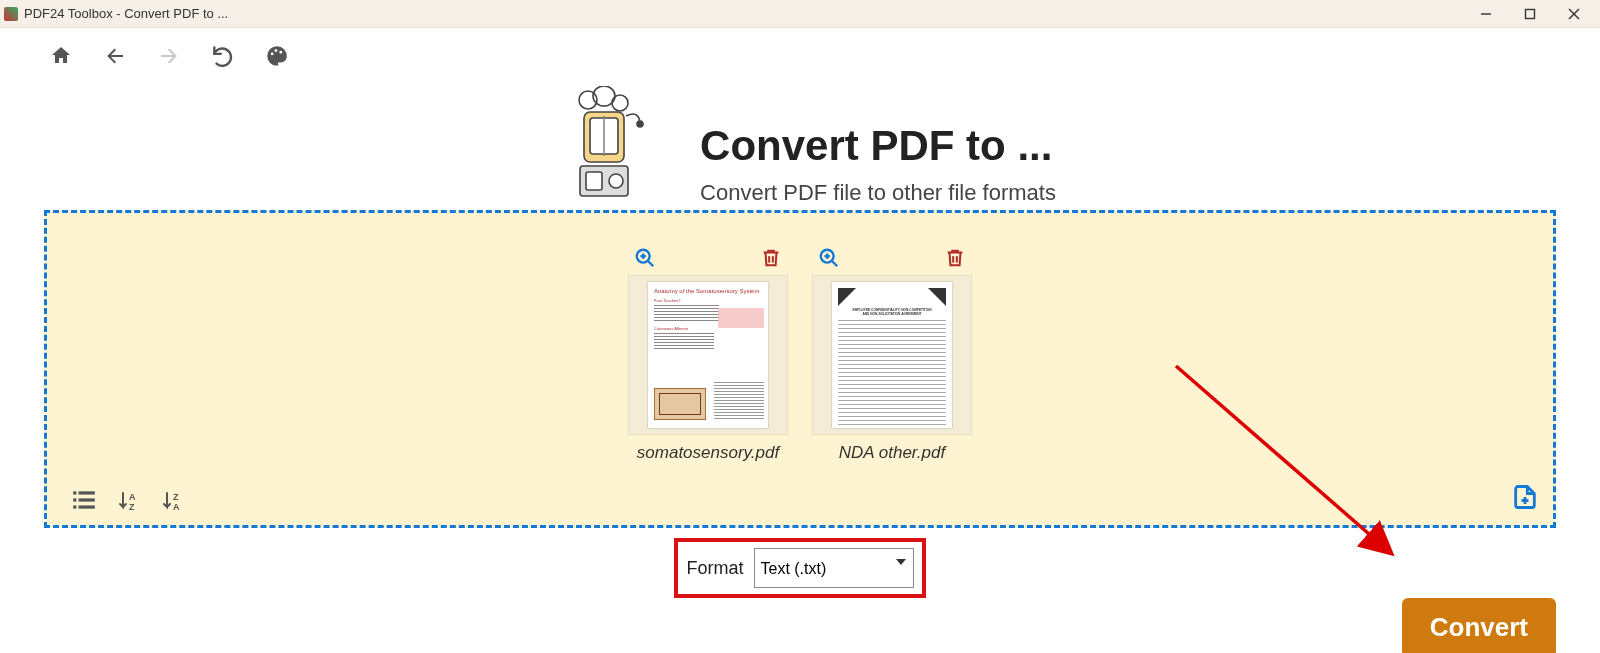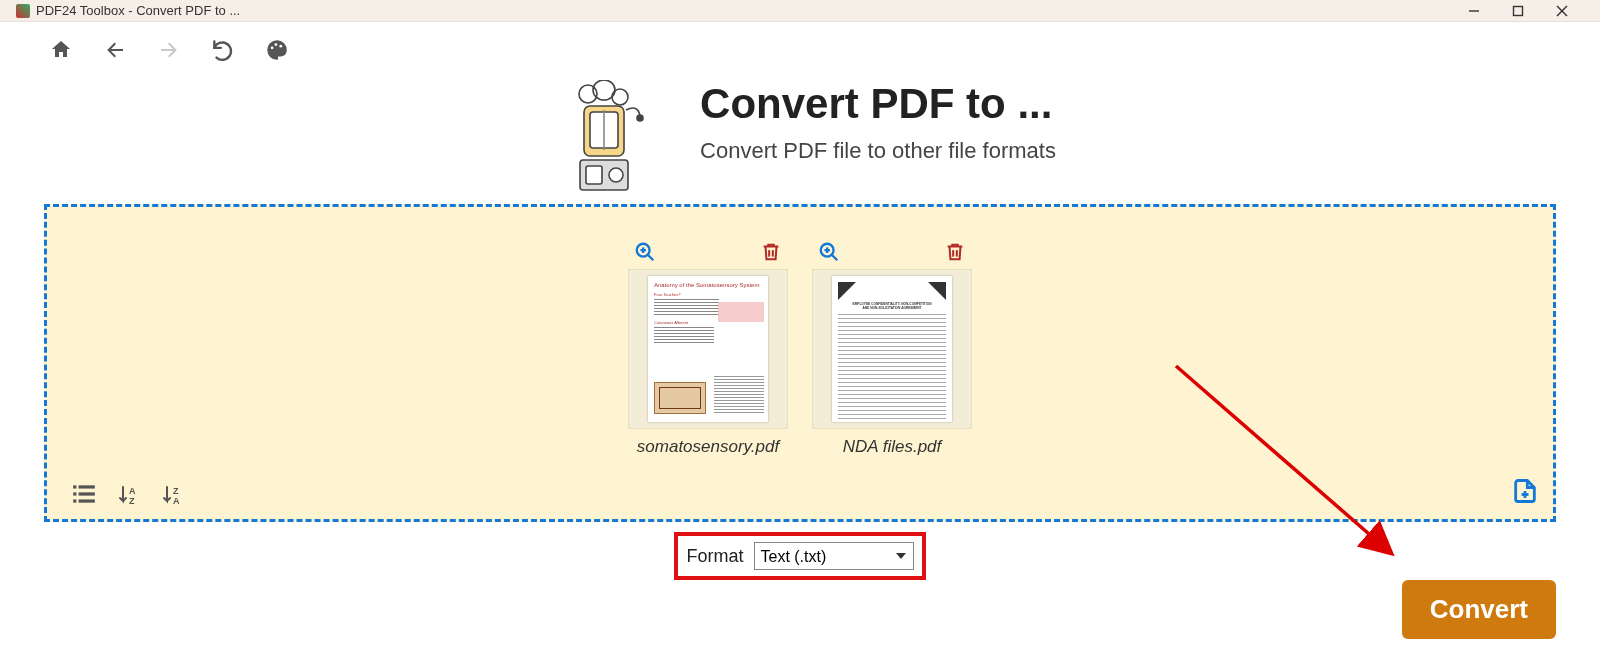--- a/index.html
+++ b/index.html
@@ -1,31 +1,31 @@
 <!DOCTYPE html>
 <html><head>
 <meta charset="utf-8">
 <style>
   * { box-sizing: border-box; margin: 0; padding: 0; }
   html, body { width: 1600px; height: 653px; font-family: Arial, Helvetica, sans-serif; background: #fff; overflow: hidden; }
 
   
-  .titlebar { height: 22px; background: #f6efe7; display: flex; align-items: center; padding: 0 16px; font-size: 13px; color: #333; border-bottom: 1px solid #e6e0d8; }
+  .titlebar { height: 28px; background: #f6efe7; display: flex; align-items: center; padding: 0 4px; font-size: 13px; color: #333; border-bottom: 1px solid #e6e0d8; }
   .titlebar .app-icon { width: 14px; height: 14px; margin-right: 6px; background: linear-gradient(45deg,#c33,#3a6); border-radius: 2px; }
   .titlebar .spacer { flex: 1; }
   .win-btn { width: 44px; height: 22px; display: flex; align-items: center; justify-content: center; color: #333; }
   .win-btn svg { display:block; }
 
   
   .toolbar { height: 48px; display: flex; align-items: center; gap: 28px; padding: 8px 40px 0 48px; }
   .tbtn { width: 26px; height: 26px; color: #555; display:flex;align-items:center;justify-content:center; }
   .tbtn.disabled { color: #c8c8c8; }
 
   
-  .hero { display: flex; align-items: flex-start; justify-content: center; gap: 50px; padding: 10px 0 4px 16px; }
+  .hero { display: flex; align-items: flex-end; justify-content: center; gap: 50px; padding: 10px 0 4px 16px; }
   .hero-logo { width: 90px; height: 120px; color:#555; }
   .hero-text h1 { font-size: 42px; font-weight: 800; color:#222; }
   .hero-text p { font-size: 22px; color:#444; margin-top: 10px; }
 
   
   .dropzone-wrap { padding: 0 44px; }
   .dropzone { border: 3px dashed #1378d6; background: #fff4d1; position: relative; height: 318px; }
   .files { display:flex; gap:24px; justify-content:center; padding-top: 34px; }
   .file-card { width: 160px; display:flex; flex-direction:column; align-items:center; }
   .file-actions { width: 160px; display:flex; justify-content:space-between; padding: 0 6px 6px 6px; }
@@ -53,21 +53,21 @@
 
   
   .dz-bl { position:absolute; left:24px; bottom:12px; display:flex; gap:20px; color:#555; }
   .dz-bl svg{display:block;}
   .dz-br { position:absolute; right:14px; bottom:10px; color:#1378d6; }
 
   
   .footer { position:relative; padding: 10px 44px 0 44px; display:flex; align-items:center;flex-direction:column; }
   .format-box { display:flex; align-items:center; gap:10px; border:4px solid #d11; padding:6px 8px; }
   .format-label { font-size:18px; color:#222; }
-  .format-select { width:160px; height:28px; border:1px solid #888; background:#fff; font-size:16px; padding:2px 24px 2px 6px; appearance:none; position:relative; }
+  .format-select { width:160px; height:40px; border:1px solid #888; background:#fff; font-size:16px; padding:2px 24px 2px 6px; appearance:none; position:relative; }
   .sel-wrap{position:relative;}
   .sel-wrap::after{content:"";position:absolute;right:8px;top:11px;width:0;height:0;border-left:5px solid transparent;border-right:5px solid transparent;border-top:6px solid #333;pointer-events:none;}
   .convert-btn { margin-left:auto; background:#cf7a0f; color:#fff; font-size:26px; font-weight:700; border:none; padding:14px 28px; border-radius:6px; }
 
   
   .arrow-svg { position:absolute; left:1172px; top:362px; pointer-events:none; }
 </style>
 </head>
 <body>
 
@@ -209,21 +209,21 @@
         <div class="thumb">
           <div class="page">
             <div class="p2-head">
                 <div class="p2-tri"></div>
                 <div class="p2-tri r"></div>
               </div>
             <div class="p2-title">EMPLOYEE CONFIDENTIALITY, NON-COMPETITION<br>AND NON-SOLICITATION AGREEMENT</div>
             <div class="p2-body"></div>
           </div>
         </div>
-        <div class="file-name">NDA files.pdf</div>
+        <div class="file-name">NDA other.pdf</div>
       </div>
     </div>
 
     <div class="dz-bl">
       <span>
         <svg width="26" height="22" viewBox="0 0 24 20" fill="#555">
             <rect x="2" y="2" width="3" height="3"></rect>
             <rect x="7" y="2" width="15" height="3"></rect>
             <rect x="2" y="8.5" width="3" height="3"></rect>
             <rect x="7" y="8.5" width="15" height="3"></rect>

